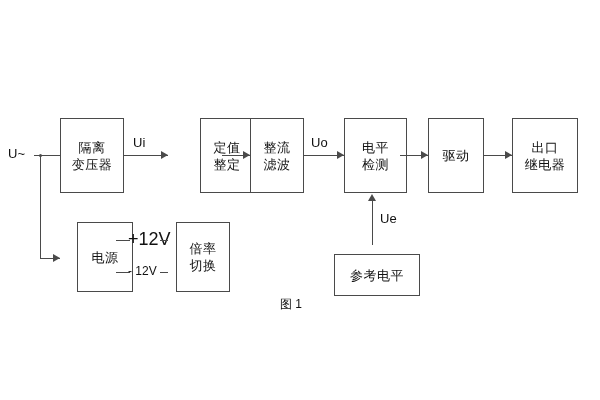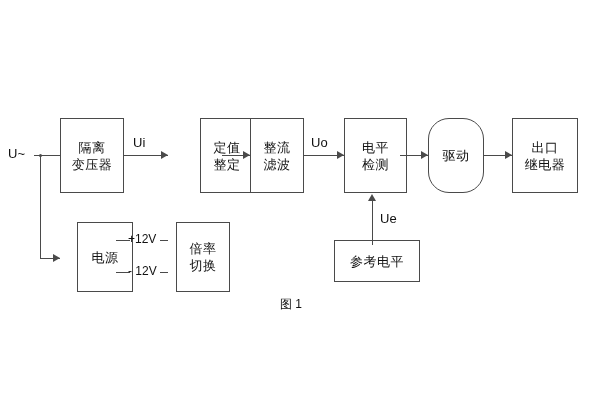--- a/index.html
+++ b/index.html
@@ -126,50 +126,50 @@
   <div class="lbl" style="left:311px; top:135px;">Uo</div>
 
   <div class="box" style="left:344px; top:118px; width:63px; height:75px;">
     <span class="ln">电平</span>
     <span class="ln">检测</span>
   </div>
 
   <div class="hline" style="left:400px; top:155px; width:28px;"></div>
   <div class="arrow-r" style="left:421px; top:151px;"></div>
 
-  <div class="box" style="left:428px; top:118px; width:56px; height:75px;border-radius:21px;">
+  <div class="box" style="left:428px; top:118px; width:56px; height:75px;">
     <span class="ln">驱动</span>
   </div>
 
   <div class="hline" style="left:484px; top:155px; width:28px;"></div>
   <div class="arrow-r" style="left:505px; top:151px;"></div>
 
   <div class="box" style="left:512px; top:118px; width:66px; height:75px;">
     <span class="ln">出口</span>
     <span class="ln">继电器</span>
   </div>
 
   <div class="box" style="left:60px; top:222px; width:56px; height:70px;margin-left:17px;">
     <span class="ln">电源</span>
   </div>
 
   <div class="hline" style="left:116px; top:240px; width:14px;"></div>
-  <div class="lbl" style="left:128px; top:232px; font-size:12px;">+12V</div>
+  <div class="lbl" style="left:128px; top:232px; font-size:18px;">+12V</div>
   <div class="hline" style="left:160px; top:240px; width:8px;"></div>
 
   <div class="hline" style="left:116px; top:272px; width:14px;"></div>
   <div class="lbl" style="left:128px; top:264px; font-size:12px;">- 12V</div>
   <div class="hline" style="left:160px; top:272px; width:8px;"></div>
 
   <div class="box" style="left:176px; top:222px; width:54px; height:70px;text-align:right;">
     <span class="ln">倍率</span>
     <span class="ln">切换</span>
   </div>
 
-  <div class="box" style="left:334px; top:240px; width:86px; height:42px;">
+  <div class="box" style="left:334px; top:254px; width:86px; height:42px;">
     <span class="ln">参考电平</span>
   </div>
   <div class="vline" style="left:372px; top:200px; height:45px;"></div>
   <div class="arrow-u" style="left:368px; top:194px;"></div>
   <div class="lbl" style="left:380px; top:211px;">Ue</div>
 
   <div class="caption" style="left:280px; top:296px;">图 1</div>
 
 </div>
 

